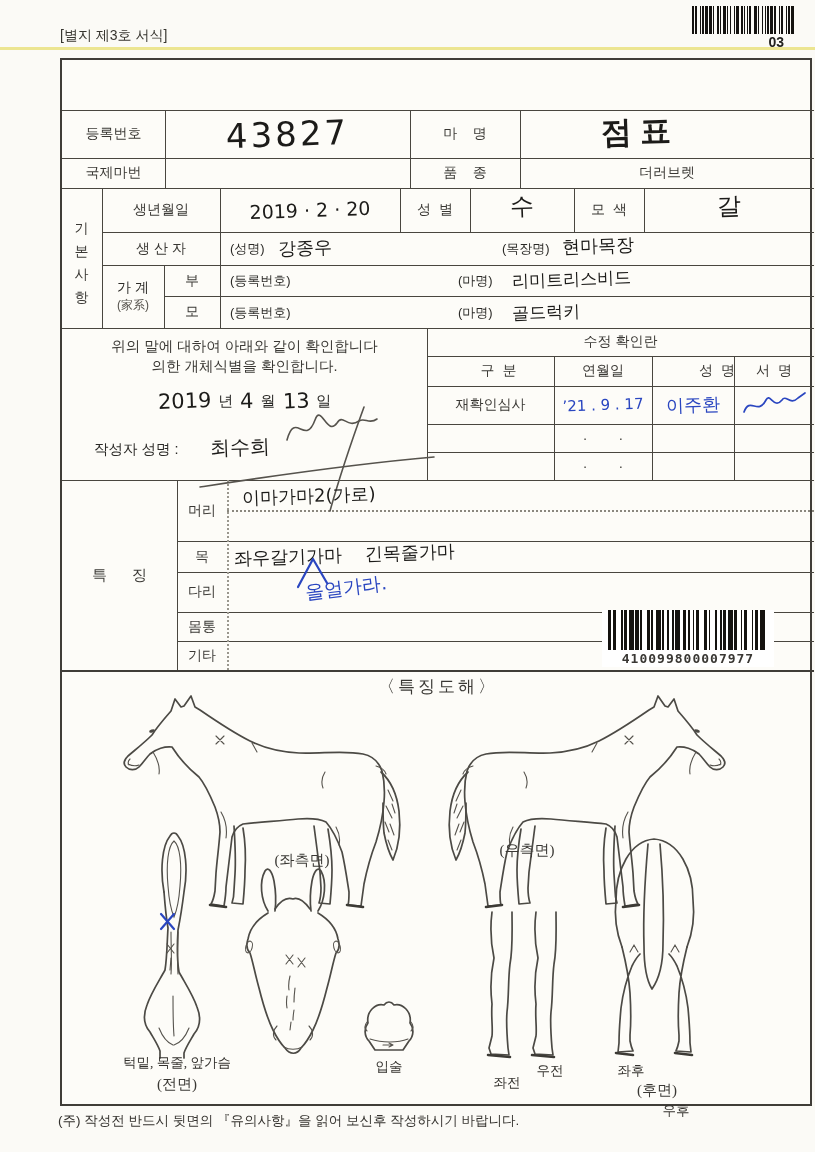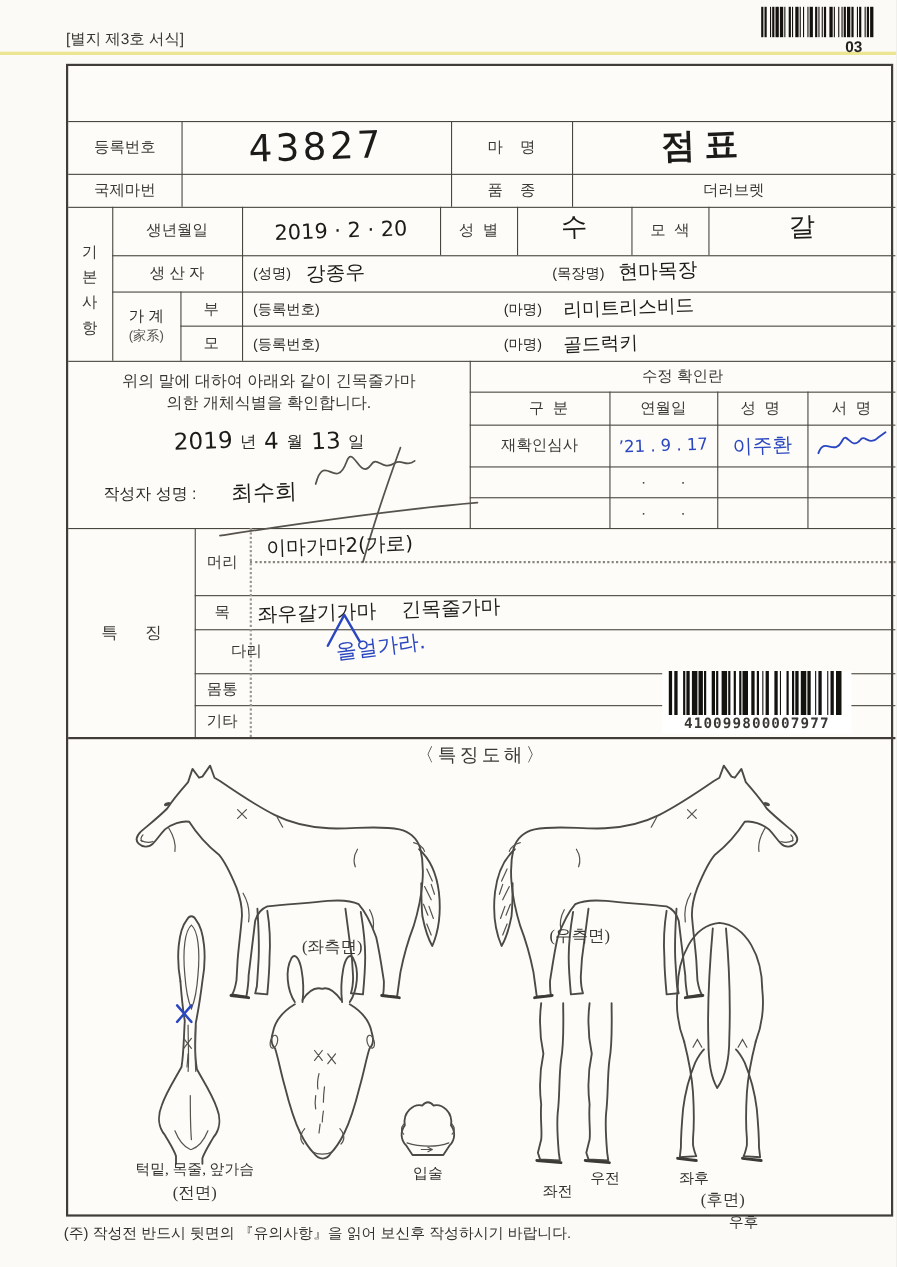--- a/index.html
+++ b/index.html
@@ -116,57 +116,57 @@
       <span class="abs small" style="left:238px;top:7px;">(마명)</span>
       <span class="abs hw rot" style="left:292px;top:3px;font-size:17px;">리미트리스비드</span>
     </div>
     <div class="cell" style="left:102px;top:236px;width:56px;height:32px;">모</div>
     <div class="abs" style="left:158px;top:236px;width:594px;height:32px;">
       <span class="abs small" style="left:10px;top:8px;">(등록번호)</span>
       <span class="abs small" style="left:238px;top:8px;">(마명)</span>
       <span class="abs hw rot" style="left:292px;top:5px;font-size:17px;">골드럭키</span>
     </div>
 
-    <div class="cell" style="left:0;top:276px;width:365px;height:20px;font-size:14.5px;">위의 말에 대하여 아래와 같이 긴목줄가마</div>
+    <div class="cell" style="left:0;top:276px;width:365px;height:20px;font-size:14.5px;">위의 말에 대하여 아래와 같이 확인합니다</div>
     <div class="cell" style="left:0;top:296px;width:365px;height:20px;font-size:14.5px;">의한 개체식별을 확인합니다.</div>
     <div class="abs" style="left:0;top:326px;width:365px;height:30px;display:flex;align-items:center;justify-content:center;gap:7px;">
       <span class="hw rot" style="font-size:21px;">2019</span>
       <span style="font-size:15px;">년</span>
       <span class="hw rot" style="font-size:21px;">4</span>
       <span style="font-size:15px;">월</span>
       <span class="hw rot" style="font-size:21px;">13</span>
       <span style="font-size:15px;">일</span>
     </div>
     <div class="abs" style="left:32px;top:380px;font-size:14.5px;">작성자  성명 :</div>
     <div class="abs hw rot" style="left:148px;top:374px;font-size:20px;">최수희</div>
     <svg class="abs" style="left:130px;top:335px;" width="250" height="120" viewBox="0 0 250 120">
       <path class="thin" style="stroke-width:1.6" d="M95,45 C103,15 113,52 123,25 C129,8 135,42 145,28 C151,18 155,34 167,26 C173,22 177,30 185,24"></path>
       <path class="thin" style="stroke-width:1.6" d="M8,92 C60,84 150,70 242,62"></path>
       <path class="thin" style="stroke-width:1.6" d="M172,12 C160,45 148,80 138,116"></path>
     </svg>
 
     <div class="cell" style="left:365px;top:268px;width:387px;height:28px;">수정 확인란</div>
     <div class="cell" style="left:373px;top:296px;width:127px;height:30px;">구  분</div>
     <div class="cell" style="left:492px;top:296px;width:98px;height:30px;">연월일</div>
-    <div class="cell" style="left:588px;top:296px;width:82px;height:30px;">성  명</div>
+    <div class="cell" style="left:614px;top:296px;width:82px;height:30px;">성  명</div>
     <div class="cell" style="left:672px;top:296px;width:80px;height:30px;">서  명</div>
 
     <div class="cell" style="left:365px;top:326px;width:127px;height:38px;">재확인심사</div>
     <div class="cell hw blue rot" style="left:492px;top:326px;width:98px;height:38px;font-size:15px;">’21 . 9 . 17</div>
     <div class="cell hw blue rot" style="left:590px;top:326px;width:82px;height:38px;font-size:18px;">이주환</div>
     <svg class="abs" style="left:676px;top:330px;" width="72" height="30" viewBox="0 0 72 30">
       <path class="bln" style="stroke-width:1.7" d="M6,22 C12,6 20,26 28,10 C32,2 36,20 44,10 C48,4 52,16 60,8 L67,3"></path>
     </svg>
     <div class="cell" style="left:492px;top:364px;width:98px;height:28px;color:#45433e;">·        ·</div>
     <div class="cell" style="left:492px;top:392px;width:98px;height:28px;color:#45433e;">·        ·</div>
 
     <div class="cell" style="left:0;top:420px;width:115px;height:190px;font-size:15px;">특      징</div>
     <div class="cell" style="left:115px;top:420px;width:50px;height:61px;">머리</div>
     <div class="cell" style="left:115px;top:481px;width:50px;height:31px;">목</div>
-    <div class="cell" style="left:115px;top:512px;width:50px;height:40px;padding-left:22px;">다리</div>
+    <div class="cell" style="left:115px;top:512px;width:50px;height:40px;">다리</div>
     <div class="cell" style="left:115px;top:552px;width:50px;height:29px;">몸통</div>
     <div class="cell" style="left:115px;top:581px;width:50px;height:29px;">기타</div>
 
     <div class="abs hw rot" style="left:180px;top:424px;font-size:18px;">이마가마2(가로)</div>
     <div class="abs hw rot" style="left:172px;top:483px;font-size:18px;">좌우갈기가마    긴목줄가마</div>
     <svg class="abs" style="left:233px;top:495px;" width="36" height="34" viewBox="0 0 36 34">
       <path class="bln" d="M3,32 L18,4 L32,28"></path>
     </svg>
     <div class="abs hw blue" style="left:243px;top:515px;font-size:19px;transform:rotate(-7deg);">올얼가라.</div>
 

